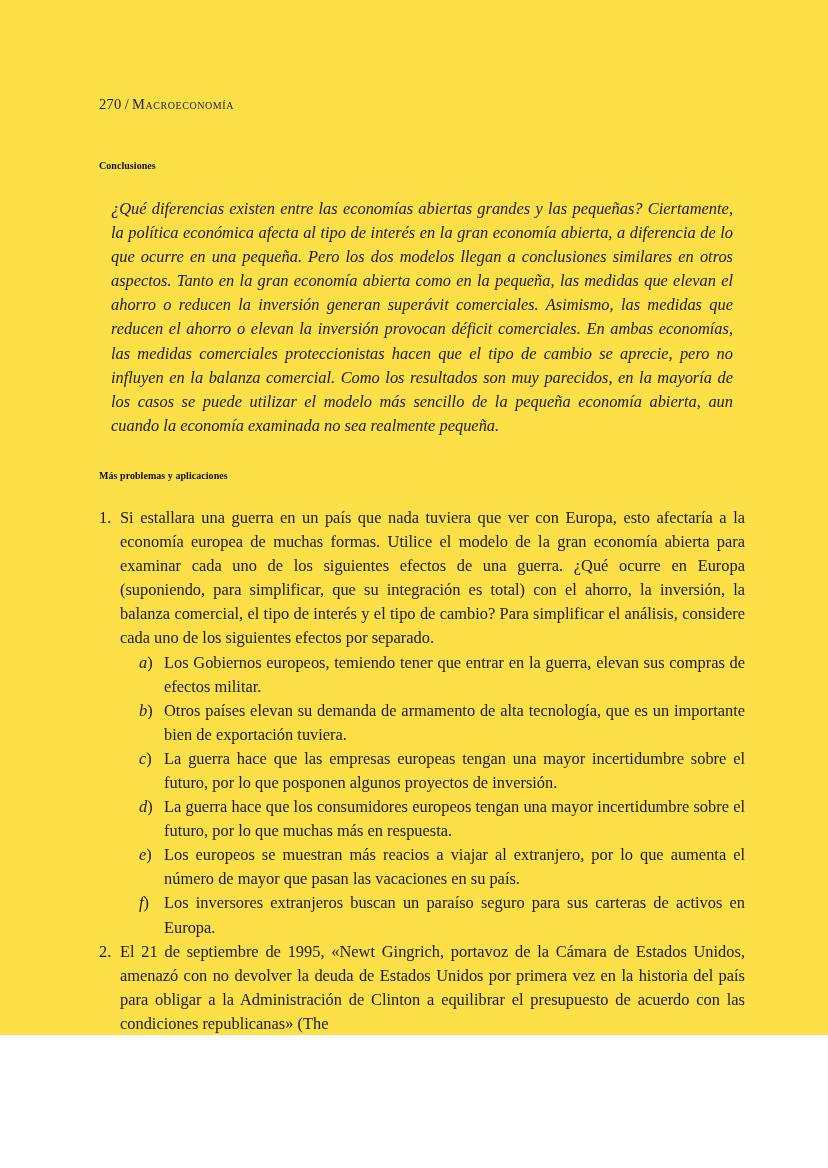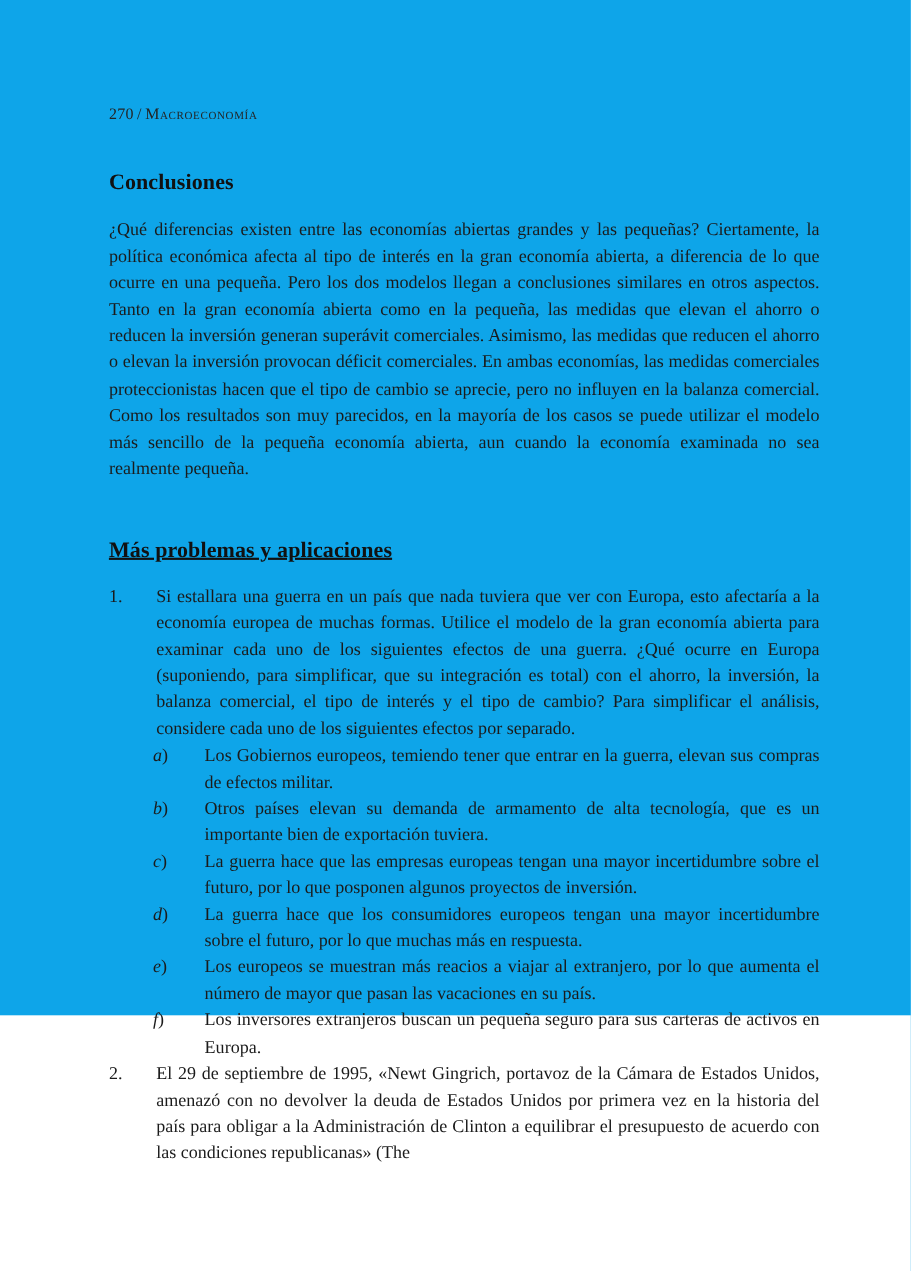--- a/index.html
+++ b/index.html
@@ -13,22 +13,22 @@
     background: #ffffff;
     font-family: "Liberation Serif", "DejaVu Serif", serif;
     color: #1a1a1a;
     -webkit-font-smoothing: antialiased;
     overflow: hidden;
   }
 
   .page {
     position: relative;
     width: 828px;
-    height: 923px;
-    background: #0ea5e9;
+    height: 1035px;
+    background: #fde047;
     box-sizing: border-box;
   }
 
   .content {
     position: absolute;
     left: 99px;
     top: 95px;
     width: 646px;
   }
 
@@ -43,39 +43,40 @@
   }
   .runhead .folio { font-variant: normal; }
   .runhead .sep { padding: 0 3px; }
   .runhead .booktitle {
     font-variant: small-caps;
     letter-spacing: 0.04em;
   }
 
   
   h2.sec-head {
-    font-size: 20px;
+    font-size: 10px;
     font-weight: bold;
     line-height: 20px;
     margin: 0;
     color: #111111;
     letter-spacing: 0.005em;
   }
   .sec-head.first { margin-top: 43px; }
-  .sec-head.second { margin-top: 52px; text-decoration: underline; }
+  .sec-head.second { margin-top: 28px; }
 
   
   p.body {
     font-size: 16.4px;
     line-height: 24.1px;
-    margin: 0;
+    margin: 12px;
     text-align: justify;
     text-justify: inter-word;
     hyphens: manual;
     color: #1b1b1b;
+    font-style: italic;
   }
   p.body.after-head { margin-top: 21px; }
 
   
   ol.numlist {
     list-style: none;
     margin: 20px 0 0 0;
     padding: 0;
   }
   ol.numlist > li {
@@ -89,21 +90,21 @@
   ol.numlist > li + li { margin-top: 0px; }
   ol.numlist > li > .marker {
     position: absolute;
     left: 0;
     top: 0;
     width: 18px;
     text-align: left;
     font-size: 16.4px;
     line-height: 24.1px;
   }
-  .li-text { display: block; margin-left: 22px; }
+  .li-text { display: block; }
 
   
   ol.letterlist {
     list-style: none;
     margin: 0;
     padding: 0 0 0 19px;
   }
   ol.letterlist > li {
     position: relative;
     padding-left: 25px;
@@ -164,25 +165,25 @@
           <li>
             <span class="marker"><span>d</span><span class="paren">)</span></span>
             <span class="li-text">La guerra hace que los consumidores europeos tengan una mayor incertidumbre sobre el futuro, por lo que muchas más en respuesta.</span>
           </li>
           <li>
             <span class="marker"><span>e</span><span class="paren">)</span></span>
             <span class="li-text">Los europeos se muestran más reacios a viajar al extranjero, por lo que aumenta el número de mayor que pasan las vacaciones en su país.</span>
           </li>
           <li>
             <span class="marker"><span>f</span><span class="paren">)</span></span>
-            <span class="li-text">Los inversores extranjeros buscan un pequeña seguro para sus carteras de activos en Europa.</span>
+            <span class="li-text">Los inversores extranjeros buscan un paraíso seguro para sus carteras de activos en Europa.</span>
           </li>
         </ol>
       </li>
 
       <li>
         <span class="marker">2.</span>
-        <span class="li-text"><span>El 29 de septiembre de 1995, «Newt Gingrich, portavoz de la Cámara de Estados Unidos, amenazó con no devolver la deuda de Estados Unidos por primera vez en la historia del país para obligar a la Administración de Clinton a equilibrar el presupuesto de acuerdo con las condiciones republicanas» (</span><span class="ital">The</span></span>
+        <span class="li-text"><span>El 21 de septiembre de 1995, «Newt Gingrich, portavoz de la Cámara de Estados Unidos, amenazó con no devolver la deuda de Estados Unidos por primera vez en la historia del país para obligar a la Administración de Clinton a equilibrar el presupuesto de acuerdo con las condiciones republicanas» (</span><span class="ital">The</span></span>
       </li>
 
     </ol>
   </div>
 </div>
 
 </body></html>

